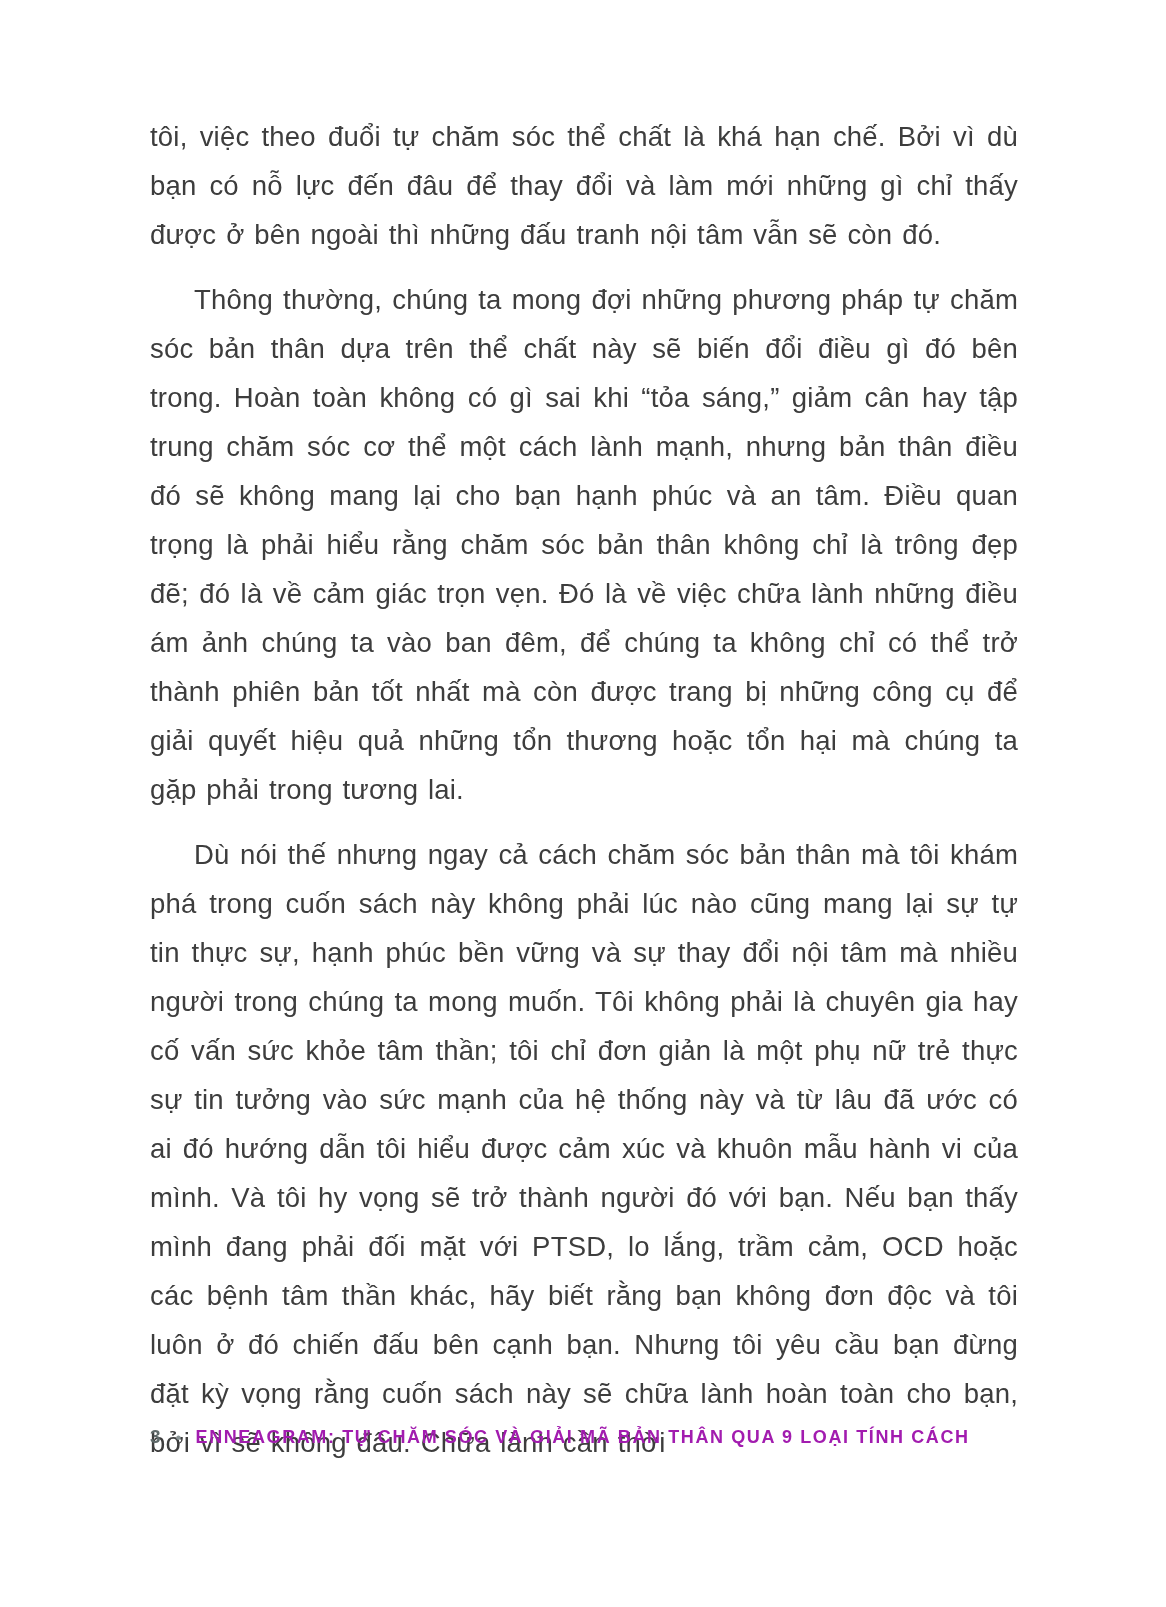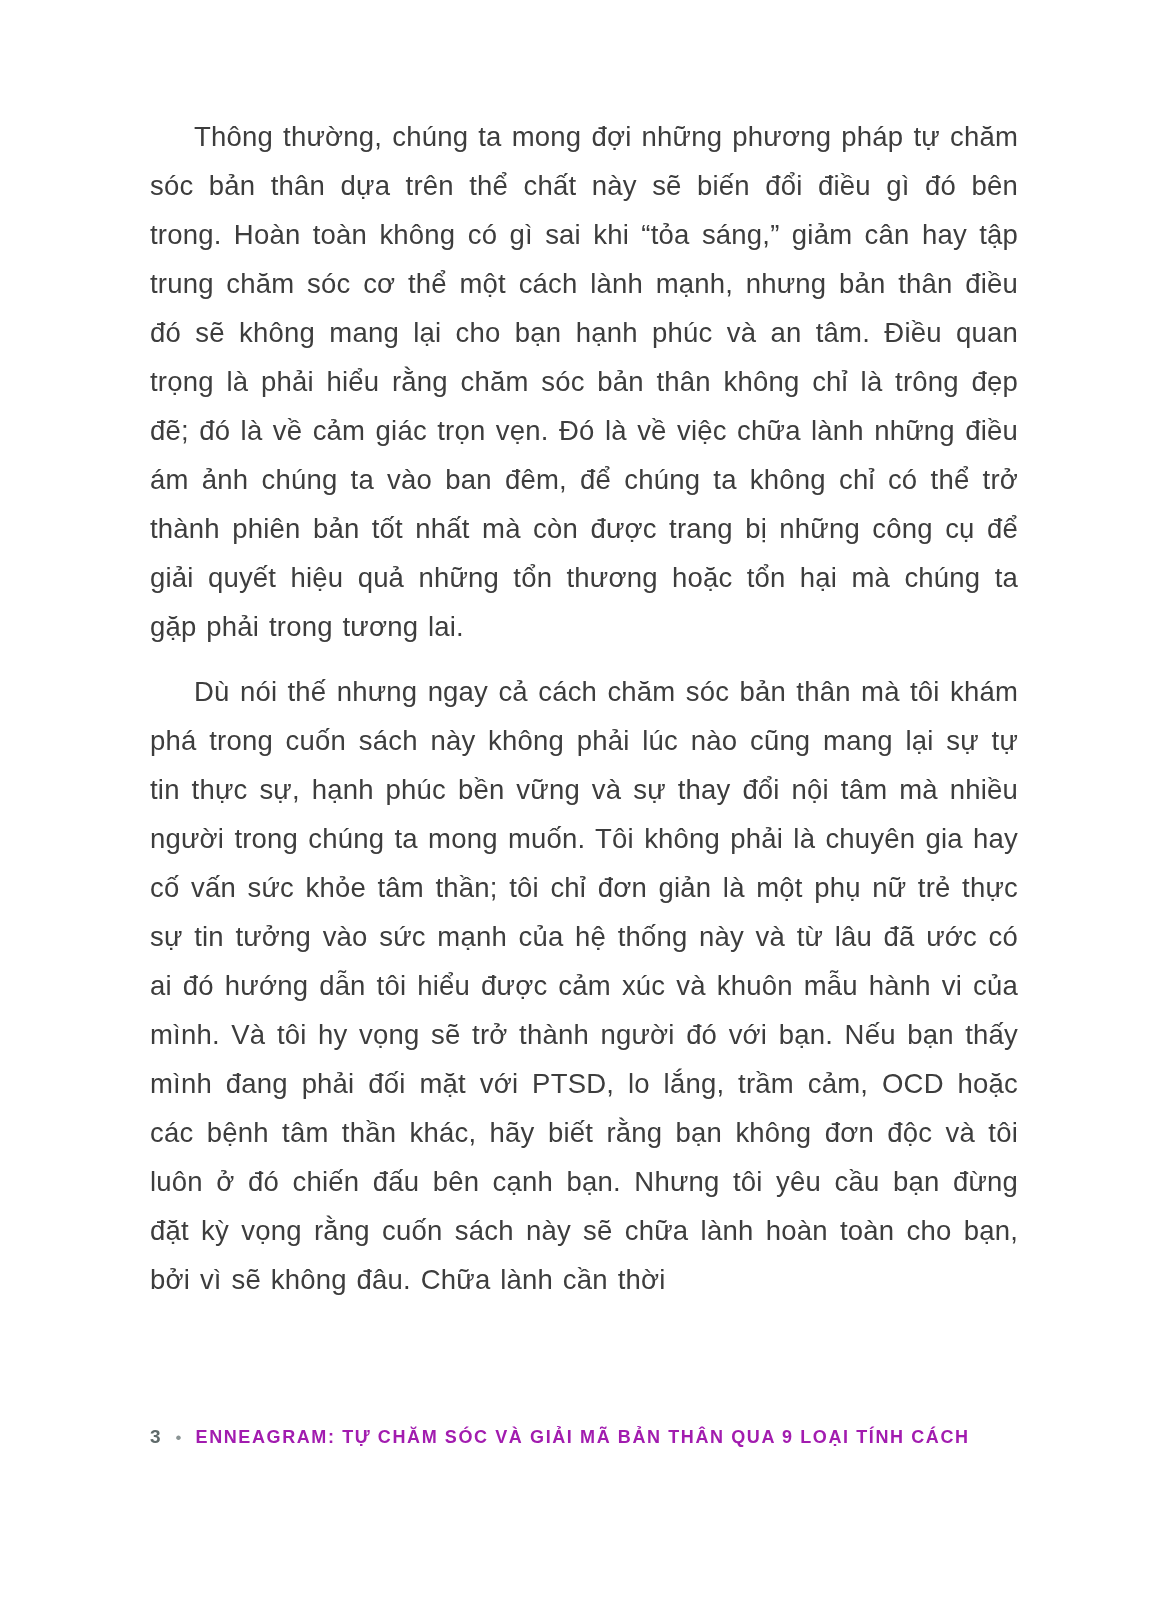--- a/index.html
+++ b/index.html
@@ -56,20 +56,21 @@
     font-size: 18px;
     font-weight: bold;
     color: #a21caf;
     letter-spacing: 1.6px;
   }
 </style>
 </head>
 <body>
 
 <div class="page body-text">
+  <p>tôi, việc theo đuổi tự chăm sóc thể chất là khá hạn chế. Bởi vì dù bạn có nỗ lực đến đâu để thay đổi và làm mới những gì chỉ thấy được ở bên ngoài thì những đấu tranh nội tâm vẫn sẽ còn đó.</p>
   <p class="indent">Thông thường, chúng ta mong đợi những phương pháp tự chăm sóc bản thân dựa trên thể chất này sẽ biến đổi điều gì đó bên trong. Hoàn toàn không có gì sai khi “tỏa sáng,” giảm cân hay tập trung chăm sóc cơ thể một cách lành mạnh, nhưng bản thân điều đó sẽ không mang lại cho bạn hạnh phúc và an tâm. Điều quan trọng là phải hiểu rằng chăm sóc bản thân không chỉ là trông đẹp đẽ; đó là về cảm giác trọn vẹn. Đó là về việc chữa lành những điều ám ảnh chúng ta vào ban đêm, để chúng ta không chỉ có thể trở thành phiên bản tốt nhất mà còn được trang bị những công cụ để giải quyết hiệu quả những tổn thương hoặc tổn hại mà chúng ta gặp phải trong tương lai.</p>
   <p class="indent">Dù nói thế nhưng ngay cả cách chăm sóc bản thân mà tôi khám phá trong cuốn sách này không phải lúc nào cũng mang lại sự tự tin thực sự, hạnh phúc bền vững và sự thay đổi nội tâm mà nhiều người trong chúng ta mong muốn. Tôi không phải là chuyên gia hay cố vấn sức khỏe tâm thần; tôi chỉ đơn giản là một phụ nữ trẻ thực sự tin tưởng vào sức mạnh của hệ thống này và từ lâu đã ước có ai đó hướng dẫn tôi hiểu được cảm xúc và khuôn mẫu hành vi của mình. Và tôi hy vọng sẽ trở thành người đó với bạn. Nếu bạn thấy mình đang phải đối mặt với PTSD, lo lắng, trầm cảm, OCD hoặc các bệnh tâm thần khác, hãy biết rằng bạn không đơn độc và tôi luôn ở đó chiến đấu bên cạnh bạn. Nhưng tôi yêu cầu bạn đừng đặt kỳ vọng rằng cuốn sách này sẽ chữa lành hoàn toàn cho bạn, bởi vì sẽ không đâu. Chữa lành cần thời</p>
 </div>
 
 <div class="footer">
   <span class="pg-num">3</span>
   <span class="dot">•</span>
   <span class="pg-title">ENNEAGRAM: TỰ CHĂM SÓC VÀ GIẢI MÃ BẢN THÂN QUA 9 LOẠI TÍNH CÁCH</span>
 </div>
 

